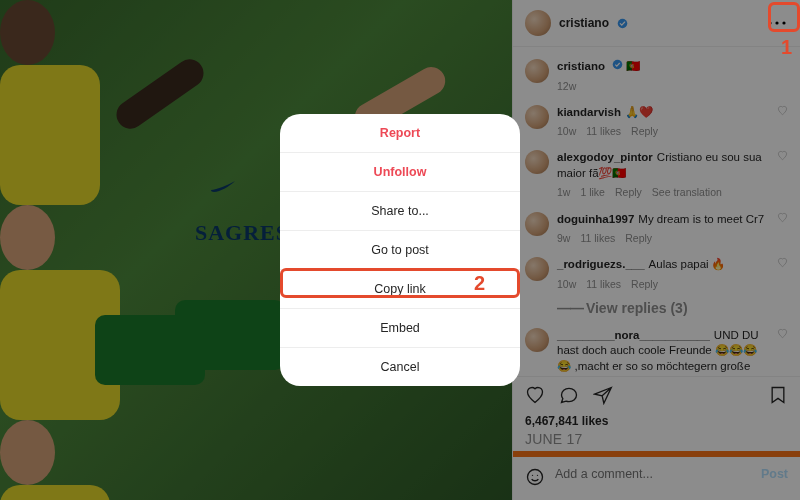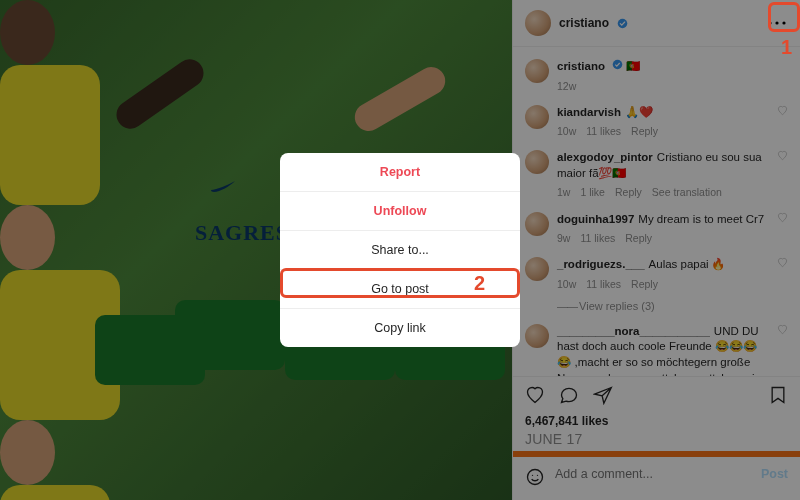--- a/index.html
+++ b/index.html
@@ -35,35 +35,35 @@
   .more svg { width:18px; height:4px; }
   .comments { flex:1; overflow:hidden; padding:6px 0; }
   .row { display:flex; gap:8px; padding:6px 12px; align-items:flex-start;justify-content:space-between; }
   .row .avatar { width:24px; height:24px; }
   .ctext { flex:1; font-size:11.5px; line-height:1.35; word-break:break-word; }
   .ctext .u { font-weight:600; margin-right:4px; }
   .meta { color:#8e8e8e; font-size:10.5px; margin-top:4px; display:flex; gap:10px; }
   .meta span { cursor:pointer; }
   .like-heart { margin-left:auto; cursor:pointer; }
   .like-heart svg { width:11px; height:11px; stroke:#8e8e8e; fill:none; }
-  .replies-toggle { margin-left:44px; color:#8e8e8e; font-size:11px; padding:3px 0 6px; cursor:pointer; }
+  .replies-toggle { margin-left:44px; color:#8e8e8e; font-size:14px; padding:3px 0 6px; cursor:pointer;font-weight:bold; }
   .replies-toggle::before { content:"—— "; letter-spacing:-1px; }
   .actions-bar { border-top:1px solid #efefef; padding:8px 12px 4px; }
   .action-icons { display:flex; gap:14px; align-items:center; }
   .action-icons .spacer { flex:1; }
   .action-icons svg { width:20px; height:20px; stroke:#262626; fill:none; stroke-width:1.6; cursor:pointer; }
   .likes-count { font-weight:600; font-size:12px; margin-top:6px; }
   .post-date { color:#8e8e8e; font-size:14px; text-transform:uppercase; margin-top:3px; letter-spacing:.2px; }
   .add-comment { border-top:6px solid #f97316; display:flex; align-items:flex-start; padding:10px 12px; gap:10px; }
   .add-comment svg { width:20px; height:20px; cursor:pointer; }
   .add-comment input { border:none; outline:none; flex:1; font-size:12.5px; color:#8e8e8e; }
   .post-btn { color:#b2dffc; font-weight:600; font-size:12.5px; cursor:pointer; }
   
   .overlay { position:absolute; inset:0; background:rgba(0,0,0,.45); display:flex; align-items:center; justify-content:center; }
-  .menu { width:240px; background:#fff; border-radius:8px; overflow:hidden; }
+  .menu { width:240px; background:#fff; border-radius:20px; overflow:hidden; }
   .menu-item { text-align:center; padding:12px 8px; font-size:12.5px; border-bottom:1px solid #ededed; cursor:pointer; }
   .menu-item:last-child { border-bottom:none; }
   .menu-item.danger { color:#ed4956; font-weight:700; }
   
   .anno-box { position:absolute; border:3px solid #e44a2d; border-radius:6px; pointer-events:none; }
   .anno1 { right:0px; top:2px; width:32px; height:30px; }
   .anno2 { left:280px; top:268px; width:240px; height:30px; }
   .anno-num { position:absolute; color:#e44a2d; font-weight:700; font-size:20px; font-family: Arial, sans-serif; }
   .n1 { right:8px; top:36px; }
   .n2 { left:474px; top:272px; }
@@ -234,20 +234,22 @@
     </div>
   </div>
 
   <div class="overlay">
     <div class="menu">
       <div class="menu-item danger">Report</div>
       <div class="menu-item danger">Unfollow</div>
       <div class="menu-item">Share to...</div>
       <div class="menu-item">Go to post</div>
       <div class="menu-item">Copy link</div>
+      <div class="menu-item">Embed</div>
+      <div class="menu-item">Cancel</div>
     </div>
   </div>
 
   <div class="anno-box anno1"></div>
   <div class="anno-num n1">1</div>
   <div class="anno-box anno2"></div>
   <div class="anno-num n2">2</div>
 </div>
 
 </body></html>

